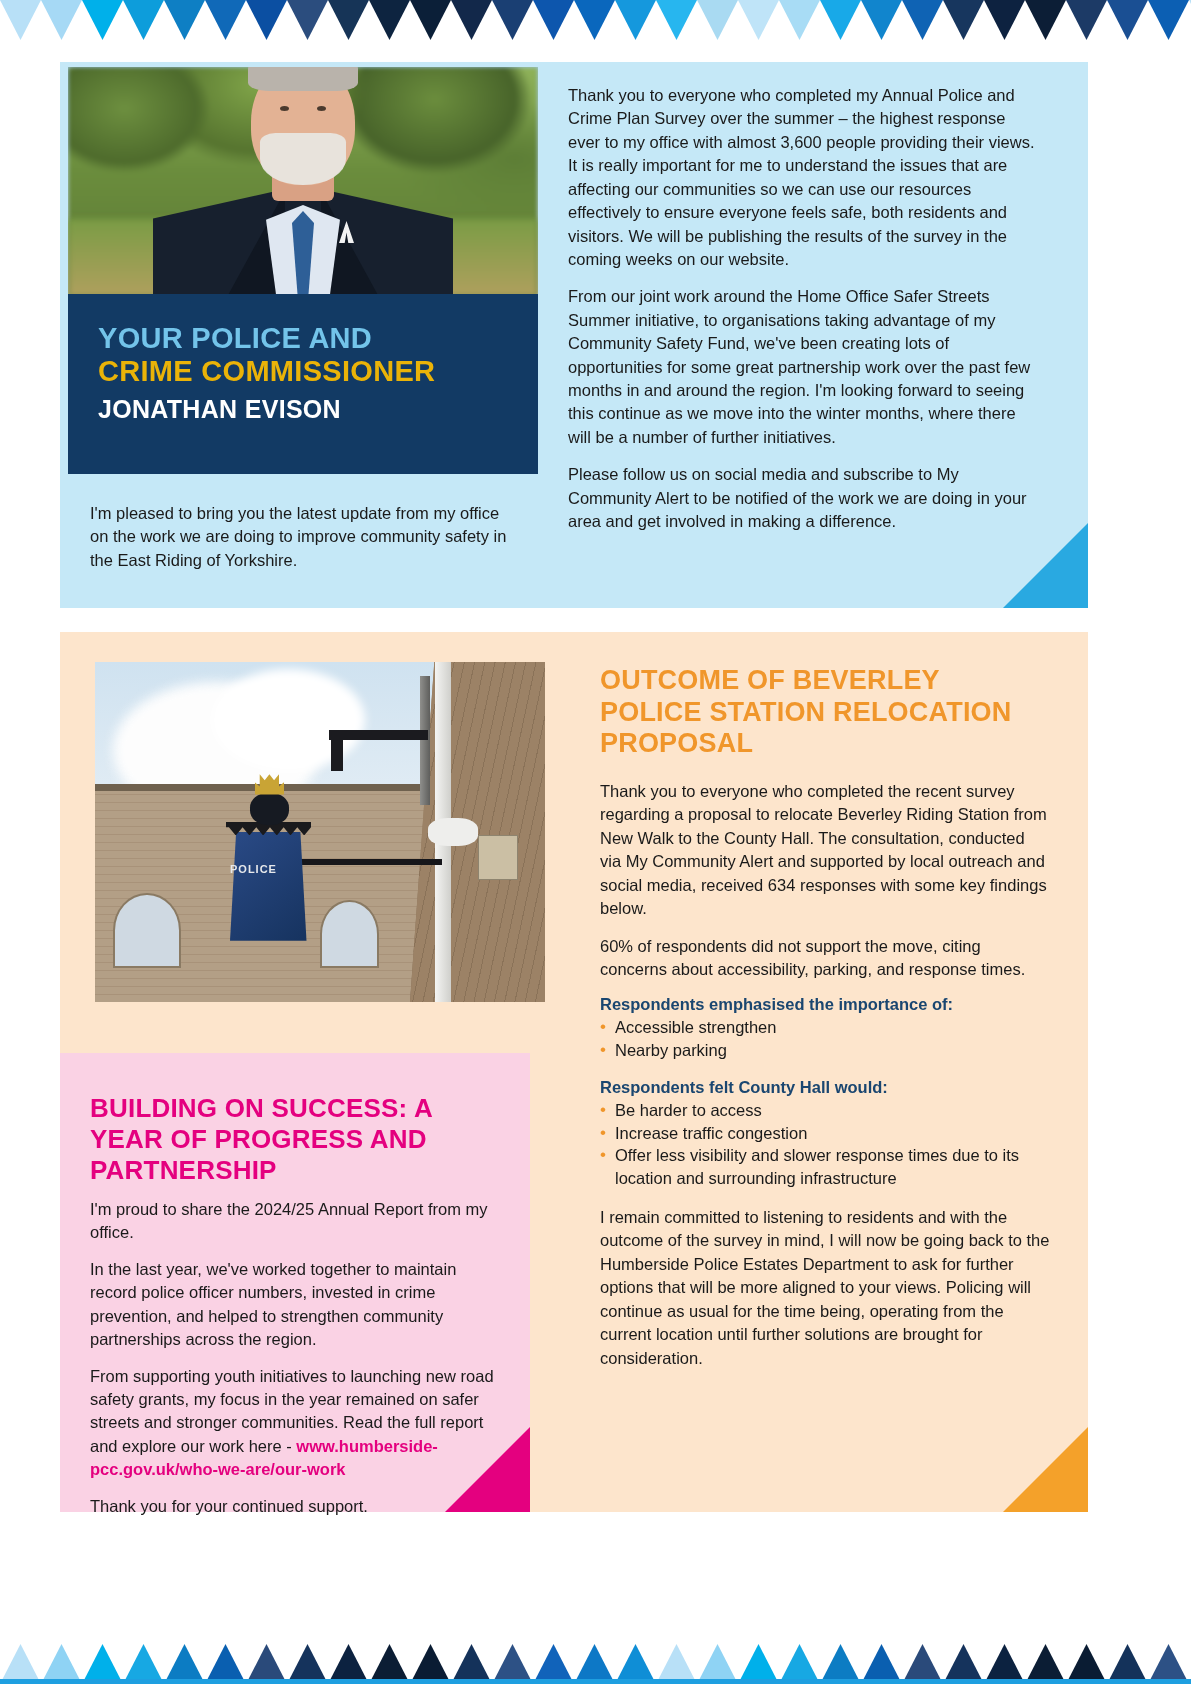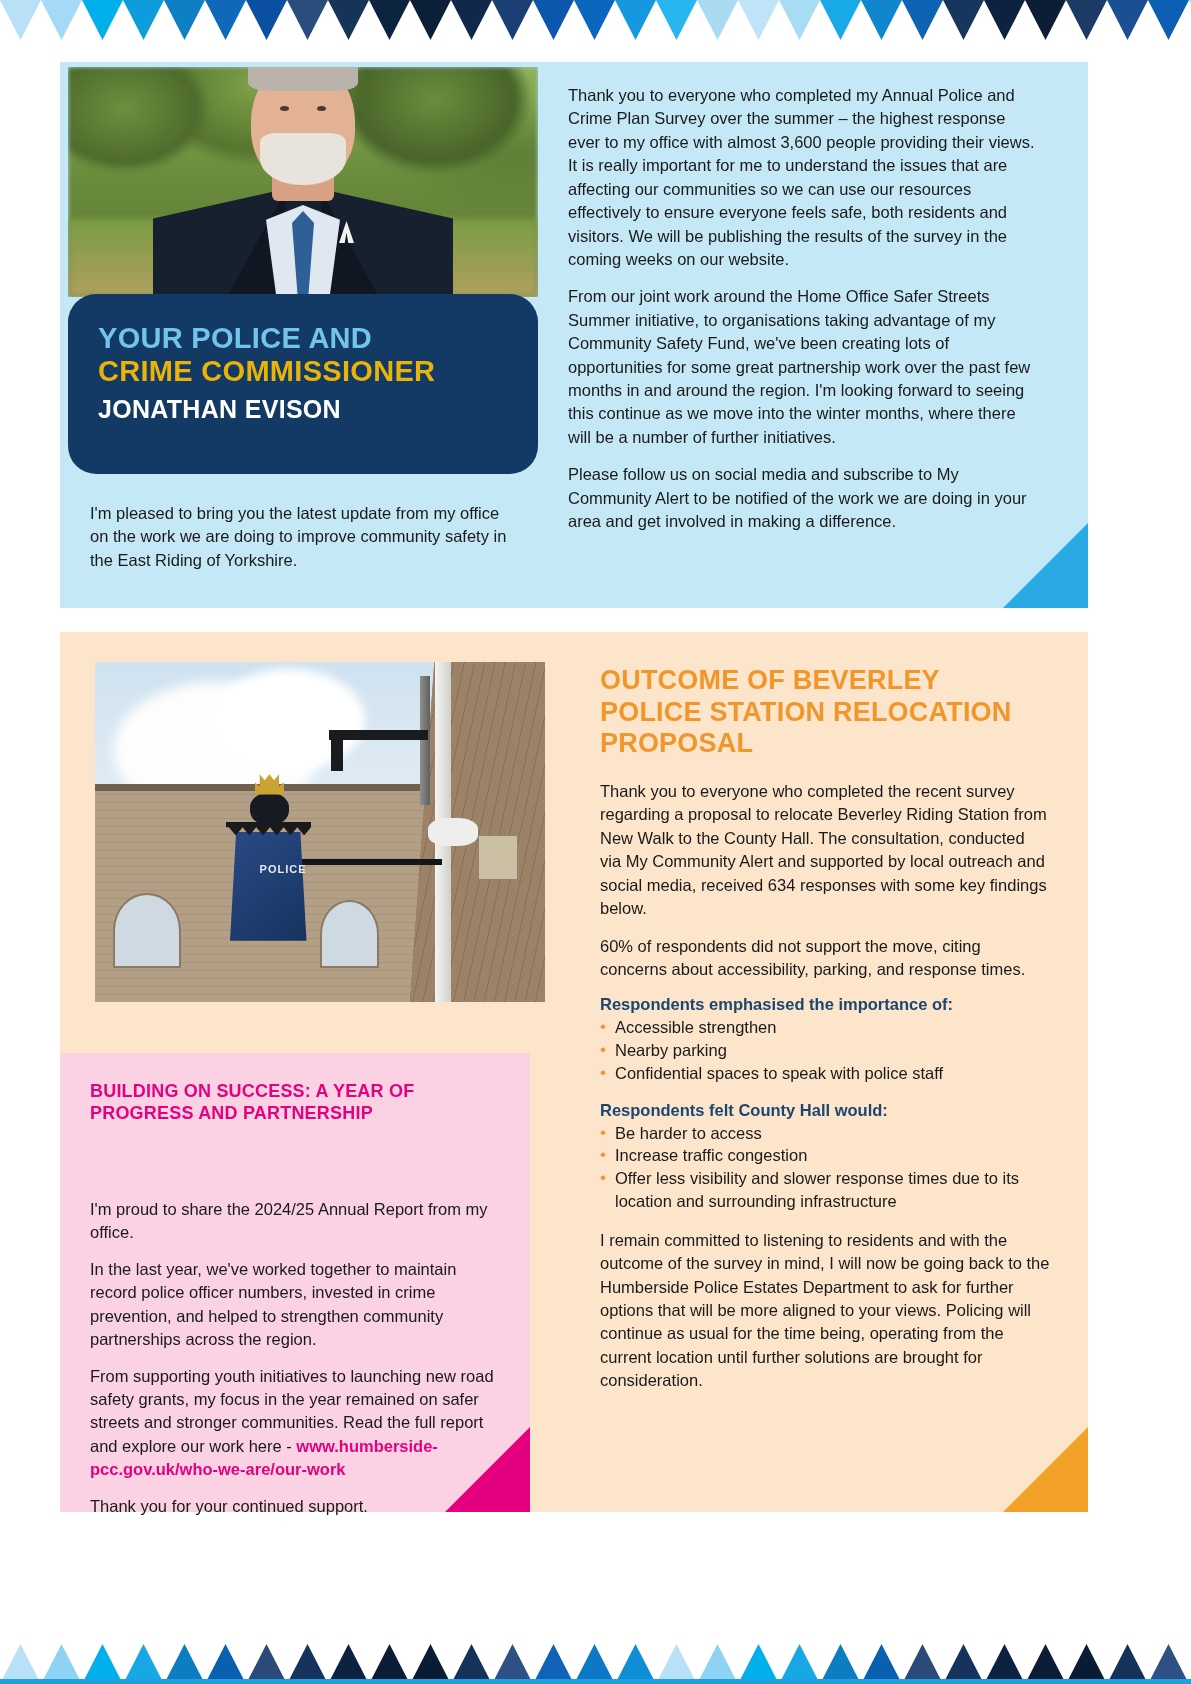--- a/index.html
+++ b/index.html
@@ -34,21 +34,20 @@
     background:#c5e8f7;
   }
   .photo-commissioner {
     position:absolute; left:8px; top:5px; width:470px; height:230px;
     overflow:hidden;
   }
   .name-plate {
     position:absolute; left:8px; top:232px; width:470px; height:180px;
     background:#123a64;
     padding:28px 30px 0 30px;
-    border-radius:28px;
   }
   .name-plate .line1 {
     color:#73c4ea; font-size:29px; font-weight:bold; letter-spacing:0.3px;
     line-height:1.13; text-transform:uppercase;
   }
   .name-plate .line2 {
     color:#ffffff; font-size:25px; font-weight:bold; letter-spacing:0.3px;
     line-height:1.2; margin-top:6px; text-transform:uppercase;
   }
   .intro-sub {
@@ -92,22 +91,22 @@
   ul.bev-list li::before {
     content:"\2022"; color:#f0962b; position:absolute; left:0; top:-1px; font-size:17px;
   }
 
   
   #sec-success {
     left:60px; top:1053px; width:470px; height:459px;
     background:#fad2e4;
   }
   .suc-head {
-    position:absolute; left:30px; top:28px; width:410px;
-    color:#e4007f; font-size:18px; font-weight:bold; line-height:1.2;
+    position:absolute; left:30px; top:40px; width:410px;
+    color:#e4007f; font-size:26px; font-weight:bold; line-height:1.2;
     letter-spacing:0.2px; text-transform:uppercase;
   }
   .suc-body { position:absolute; left:30px; top:145px; width:412px; }
   .suc-body p { font-size:16.5px; line-height:1.42; color:#1a1a1a; margin-bottom:13px; }
   .suc-body a.url { color:#e4007f; font-weight:bold; text-decoration:none; }
 
   
   .ph-sky { position:absolute; inset:0; background:linear-gradient(#9fc8e8,#cfe3f2); }
   .ph-trees {
     position:absolute; left:0; top:0; width:100%; height:100%;
@@ -203,21 +202,21 @@
   .lp-arm { position:absolute; right:23%; top:58%; width:32%; height:1.6%; background:#16161a; }
   .lp-box { position:absolute; right:6%; top:51%; width:9%; height:13%; background:#cbbfa4; border:1px solid #8e846f; }
   .lp-vent { position:absolute; right:15%; top:46%; width:11%; height:8%; background:#eeeeec; border-radius:40%; }
   .lp-lamp {
     position:absolute; left:30%; top:50%; width:17%; height:32%;
     background:linear-gradient(140deg,#2a4a86,#16335f);
     clip-path:polygon(8% 0, 92% 0, 100% 100%, 0 100%);
   }
   .lp-lamp-text {
     position:absolute; left:30%; top:59%; width:17%;
-    text-align:right; color:#e7e9ec; font-size:11px; font-weight:bold; letter-spacing:1px;
+    text-align:left; color:#e7e9ec; font-size:11px; font-weight:bold; letter-spacing:1px;
   }
   .lp-crest { position:absolute; left:29%; top:47%; width:19%; height:4%; background:#1a1a1d;
     clip-path:polygon(0 0,100% 0,100% 40%,92% 100%,84% 40%,76% 100%,68% 40%,60% 100%,52% 40%,44% 100%,36% 40%,28% 100%,20% 40%,12% 100%,4% 40%,0 40%); }
   .lp-orb { position:absolute; left:34.5%; top:38.5%; width:8.5%; height:9.5%; background:#161a22; border-radius:45%; }
   .lp-crown { position:absolute; left:35.5%; top:33%; width:6.5%; height:6%; background:#c9a435;
     clip-path:polygon(0 100%,100% 100%,100% 40%,83% 60%,83% 0,66% 30%,50% 0,34% 30%,17% 0,17% 60%,0 40%); }
 </style>
 </head>
 <body>
 
@@ -320,21 +319,20 @@
 
   <div class="bev-body">
     <p><span>Thank you to everyone who completed the recent survey regarding a proposal to relocate Beverley Riding Station from New Walk to the County Hall. The consultation, conducted via My Community Alert and supported by local outreach and social media, received </span><strong>634</strong><span> responses with some key findings below.</span></p>
 
     <p><strong>60%</strong><span> of respondents did not support the move, citing concerns about accessibility, parking, and response times.</span></p>
 
     <div class="sub-head" style="color: rgb(26, 70, 112);">Respondents emphasised the importance of:</div>
     <ul class="bev-list">
       <li>Accessible strengthen</li>
       <li>Nearby parking</li>
-      <li>Confidential spaces to speak with police staff</li>
     </ul>
 
     <div class="sub-head" style="color: rgb(26, 70, 112);">Respondents felt County Hall would:</div>
     <ul class="bev-list">
       <li>Be harder to access</li>
       <li>Increase traffic congestion</li>
       <li>Offer less visibility and slower response times due to its location and surrounding infrastructure</li>
     </ul>
 
     <p>I remain committed to listening to residents and with the outcome of the survey in mind, I will now be going back to the Humberside Police Estates Department to ask for further options that will be more aligned to your views. Policing will continue as usual for the time being, operating from the current location until further solutions are brought for consideration.</p>

